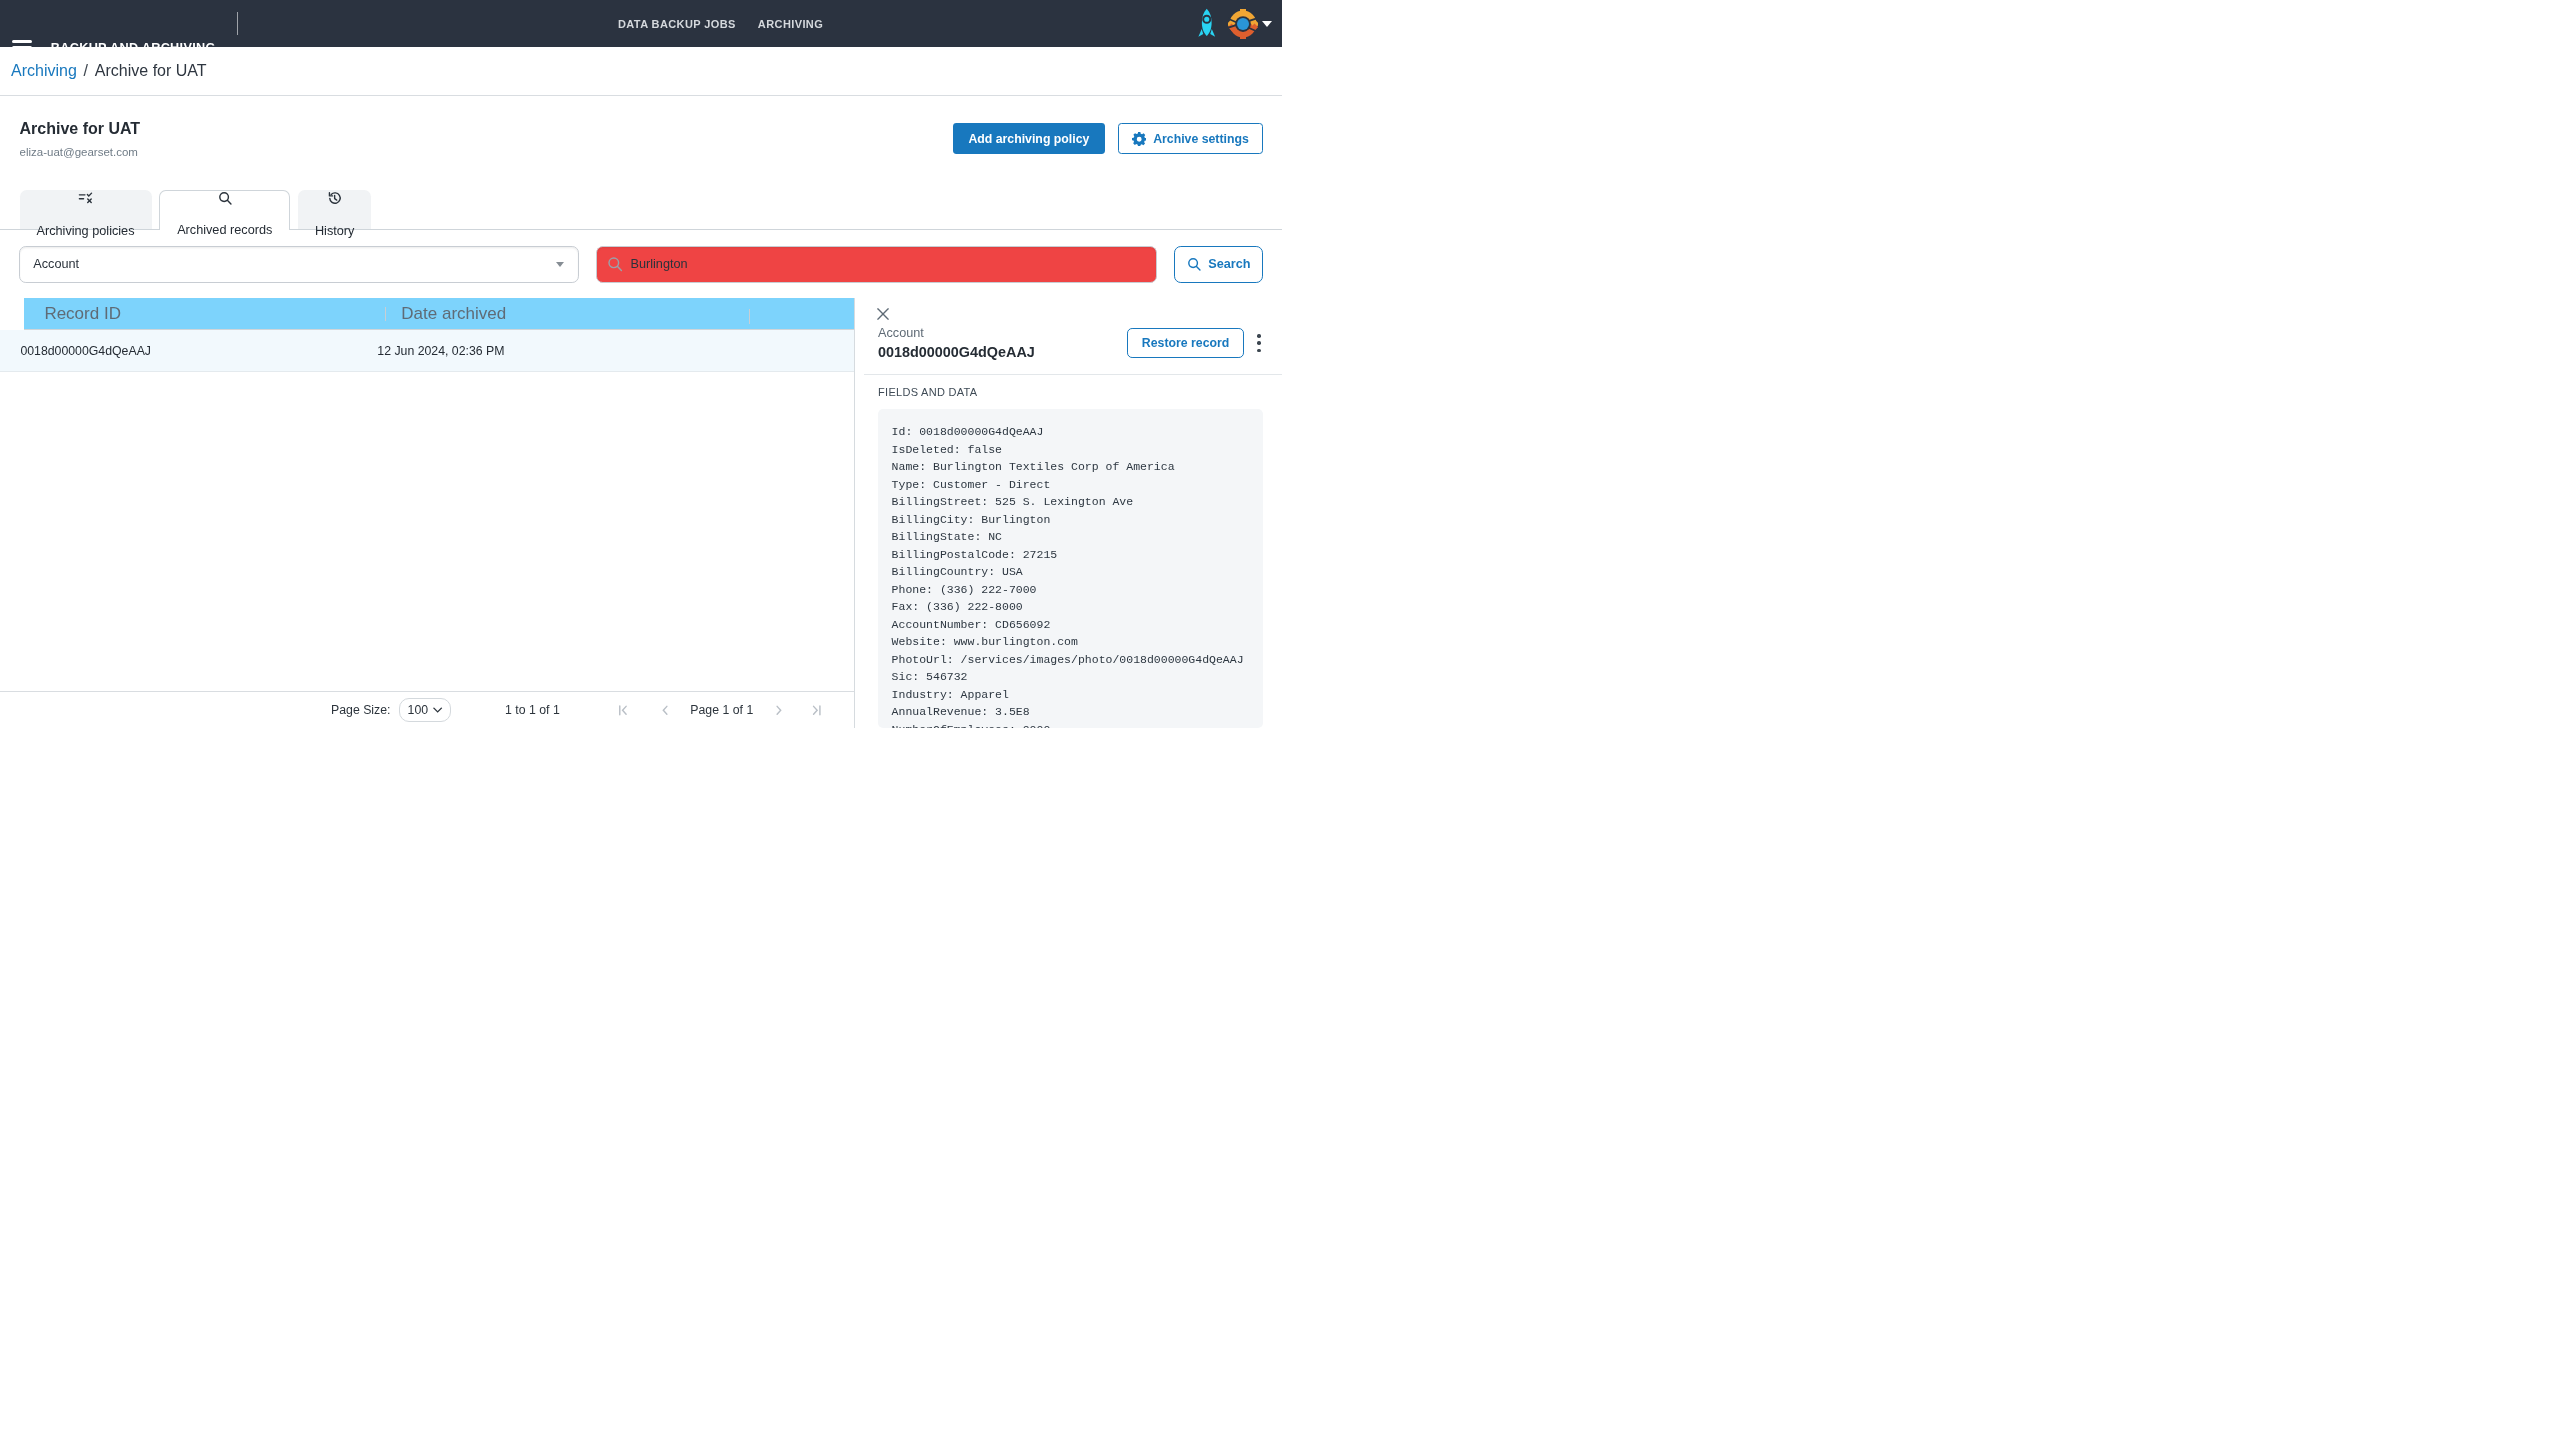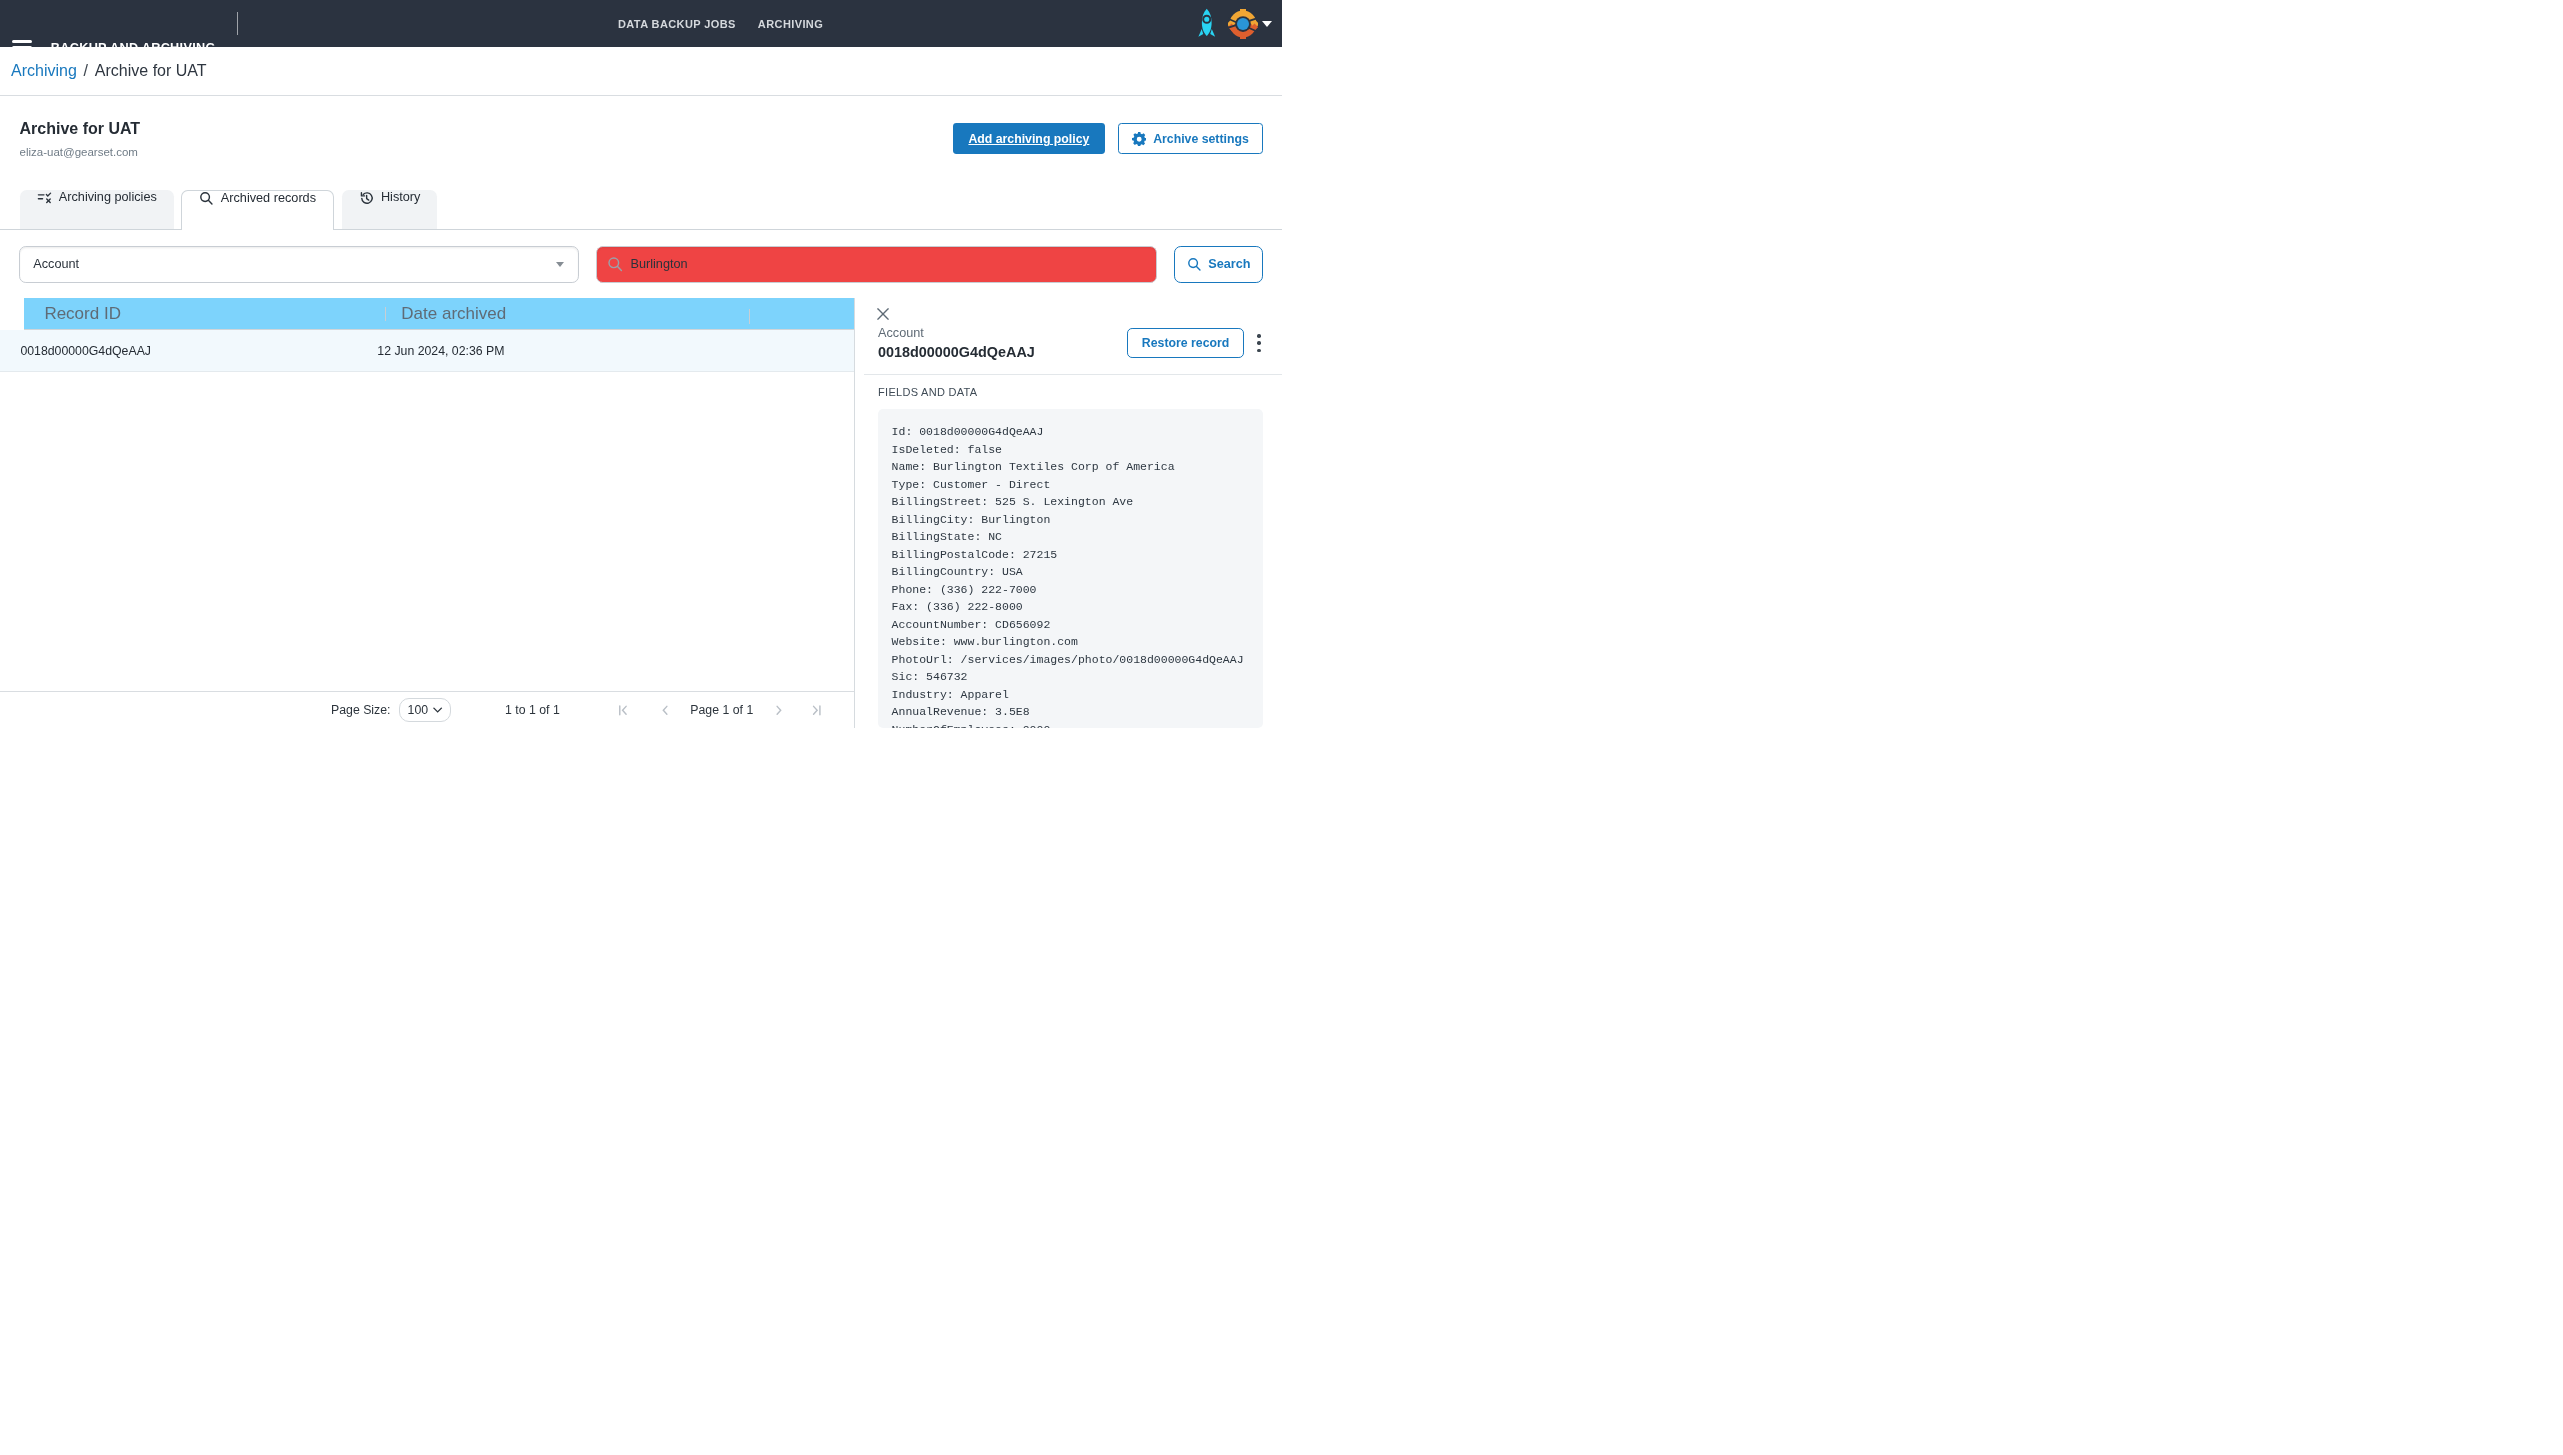--- a/index.html
+++ b/index.html
@@ -25,26 +25,26 @@
   .breadcrumb { font-size:16px; color:#2e3640; }
   .breadcrumb a { color:#1878be; text-decoration:none; cursor:pointer; }
   .crumb-sep { margin:0 6.8px; color:#3c444d; }
 
   
   .page-header { flex:0 0 94px; display:flex; align-items:flex-start; justify-content:space-between; padding:24px 19.5px 0 19.5px; }
   .ph-title { font-size:16px; font-weight:bold; color:#252c34; }
   .ph-sub { margin-top:7.6px; font-size:11.5px; color:#707c87; }
   .ph-actions { display:flex; gap:13.6px; margin-top:3.4px; }
   .btn { display:inline-flex; align-items:center; justify-content:center; gap:6.8px; height:31px; border-radius:3.4px; font-size:12.3px; font-weight:bold; cursor:pointer; border:none; font-family:inherit; }
-  .btn-primary { background:#1878be; color:#fff; padding:0 15.3px;text-decoration:underline; }
+  .btn-primary { background:#1878be; color:#fff; padding:0 15.3px; }
   .btn-outline { background:#fff; color:#1878be; border:0.8px solid #1878be; padding:0 12.7px; }
 
   
   .tabs-row { flex:0 0 40px; display:flex; align-items:flex-end; padding-left:19.5px; border-bottom:0.8px solid #cfd5da; gap:7.6px; }
-  .tab { display:flex; align-items:flex-start; gap:7px; height:39px; padding:0 17px; font-size:12.7px; color:#252c34; background:#f1f3f5; border-radius:6.8px 6.8px 0 0; cursor:pointer; position:relative; }
+  .tab { display:flex; align-items:center; gap:18px; height:39px; padding:0 17px; font-size:12.7px; color:#252c34; background:#f1f3f5; border-radius:6.8px 6.8px 0 0; cursor:pointer; position:relative;flex-direction:column; }
   .tab.active { background:#fff; border:0.8px solid #cfd5da; border-bottom:none; margin-bottom:-0.8px; height:40px; z-index:2; }
   .tab .ticon { display:flex; align-items:center; color:#2b333c; }
 
   
   .filter-row { flex:0 0 68px; display:flex; align-items:center; padding:0 18.7px; gap:17px; }
   .select-box { width:560px; height:37px; border:0.8px solid #c8cdd3; border-radius:6.8px; display:flex; align-items:center; padding:0 13.6px; font-size:12.7px; color:#2a323b; box-shadow:inset 0 1.3px 1.7px rgba(0,0,0,.07); cursor:pointer; background:#fff; }
   .select-box .grow { flex:1; }
   .caret-down { width:0; height:0; border-left:4.2px solid transparent; border-right:4.2px solid transparent; border-top:5.1px solid #868d94; }
   .search-box { flex:1; height:37px; border:0.8px solid #c8cdd3; border-radius:6.8px; display:flex; align-items:center; padding:0 10.2px; gap:7.6px; box-shadow:inset 0 1.3px 1.7px rgba(0,0,0,.07); background:#ef4444; }
   .search-box input { border:none; outline:none; flex:1; font-size:12.7px; color:#2a323b; font-family:inherit; background:transparent; }

